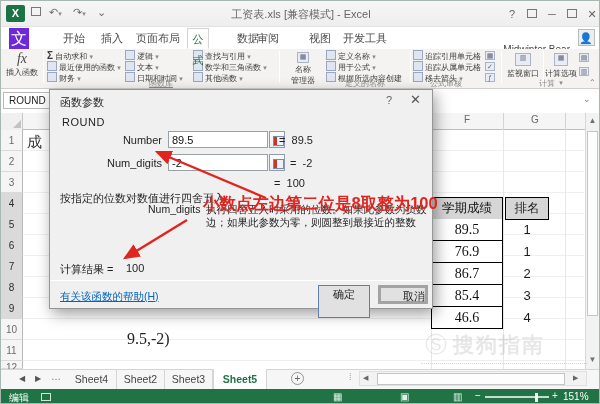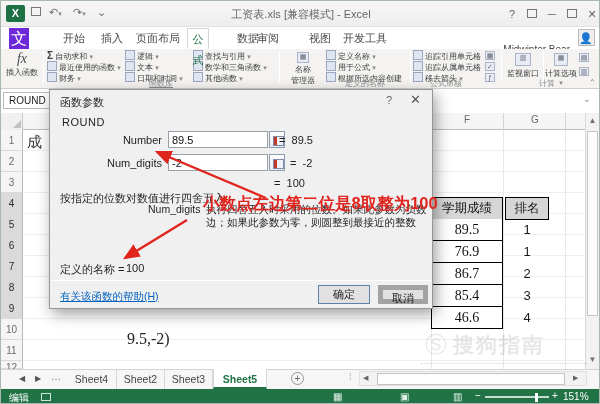--- a/index.html
+++ b/index.html
@@ -48,21 +48,21 @@
   .vgrid{top:129px;width:1px;height:239px;background:#e7e7e7;}
   .cellF{left:430px;width:72px;height:22px;border:1px solid #000;border-top:none;background:#fff;
          text-align:center;font-size:14px;color:#111;line-height:21px;}
   .cellG{left:504px;width:44px;height:22px;text-align:center;font-size:13px;color:#1a1a1a;line-height:21px;}
   .thead{background:#d6d6d6 !important;border:1px solid #000 !important;font-size:12.5px;}
   
   .vsb{left:584px;top:112px;width:15px;height:256px;background:#f2f2f2;border-left:1px solid #d8d8d8;}
   .sbarrow{color:#707070;font-size:8px;text-align:center;width:15px;height:14px;line-height:14px;}
   .vthumb{left:586px;top:130px;width:11px;height:185px;background:#fdfdfd;border:1px solid #c6c6c6;}
   .tabsrow{left:0;top:368px;width:600px;height:20px;background:#f6f6f6;border-top:1px solid #d4d4d4;}
-  .stab{top:368px;height:20px;font-size:10.5px;color:#444;text-align:center;line-height:20px;border-right:1px solid #d6d6d6;}
+  .stab{top:368px;height:36px;font-size:10.5px;color:#444;text-align:center;line-height:20px;border-right:1px solid #d6d6d6;}
   .stab.active{background:#fff;color:#217346;font-weight:bold;border-bottom:2px solid #217346;border-left:1px solid #d6d6d6;}
   .hsb{left:358px;top:370px;width:228px;height:15px;background:#f2f2f2;border:1px solid #e0e0e0;}
   .hthumb{left:376px;top:372px;width:188px;height:12px;background:#fdfdfd;border:1px solid #c4c4c4;}
   
   .statusbar{left:0;top:388px;width:600px;height:16px;background:#217346;color:#fff;}
   .sbtx{font-size:10px;color:#fff;}
   .viewic{font-size:10px;color:#dff0e6;}
   
   .dialog{left:48px;top:88px;width:384px;height:220px;background:#f0f0f0;border:1px solid #969696;
           box-shadow:3px 5px 14px rgba(0,0,0,.38);z-index:20;}
@@ -276,27 +276,27 @@
       </div>
     <div class="abs dtx pre" style="left:240px;top:67px;">=  -2</div>
 
     <div class="abs dtx pre" style="left:224px;top:87px;">=  100</div>
     <div class="abs dtx" style="left:10px;top:101px;">按指定的位数对数值进行四舍五入</div>
 
     <div class="abs" style="left:98px;top:113px;font-size:10.5px;color:#1f1f1f;">Num_digits</div>
     <div class="abs" style="left:156px;top:113px;width:222px;font-size:10.5px;color:#1f1f1f;white-space:nowrap;overflow:hidden;">执行四舍五入时采用的位数。如果此参数为负数，则圆整到小数点的左</div>
     <div class="abs" style="left:156px;top:126px;width:222px;font-size:10.5px;color:#1f1f1f;white-space:nowrap;overflow:hidden;">边；如果此参数为零，则圆整到最接近的整数</div>
 
-    <div class="abs dtx" style="left:10px;top:172px;">定义的名称 =</div>
+    <div class="abs dtx" style="left:10px;top:172px;">计算结果 =</div>
     <div class="abs dtx" style="left:76px;top:172px;">100</div>
 
     <div class="abs" style="left:0;top:190px;width:382px;height:1px;background:#dcdcdc;border-bottom:1px solid #fff;"></div>
     <div class="abs link" style="left:10px;top:200px;">有关该函数的帮助(H)</div>
-    <div class="abs dbtn" style="left:268px;top:195px;width:52px;height:19px;border:1px solid #5e7fa8;">确定</div>
-    <div class="abs dbtn" style="left:328px;top:195px;width:50px;height:19px;border:5px solid #a3a3a3;">取消</div>
+    <div class="abs dbtn" style="left:268px;top:195px;width:52px;height:33px;border:1px solid #5e7fa8;">确定</div>
+    <div class="abs dbtn" style="left:328px;top:195px;width:50px;height:19px;border:3px solid #a3a3a3;text-align:right;">取消</div>
   </div>
 
   <svg id="arrows" width="600" height="404">
     <defs>
       <marker id="ah" markerWidth="8" markerHeight="8" refX="6" refY="3" orient="auto">
         <path d="M0,0 L7,3 L0,6 z" fill="#e0251f"></path>
       </marker>
     </defs>
     <line x1="265" y1="197" x2="156" y2="151" stroke="#e0251f" stroke-width="2.4" marker-end="url(#ah)"></line>
     <line x1="186" y1="219" x2="124" y2="257" stroke="#e0251f" stroke-width="2.4" marker-end="url(#ah)"></line>

